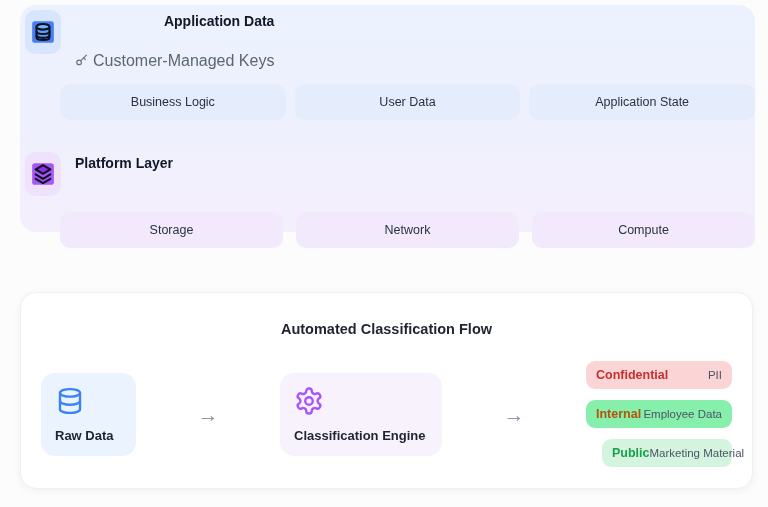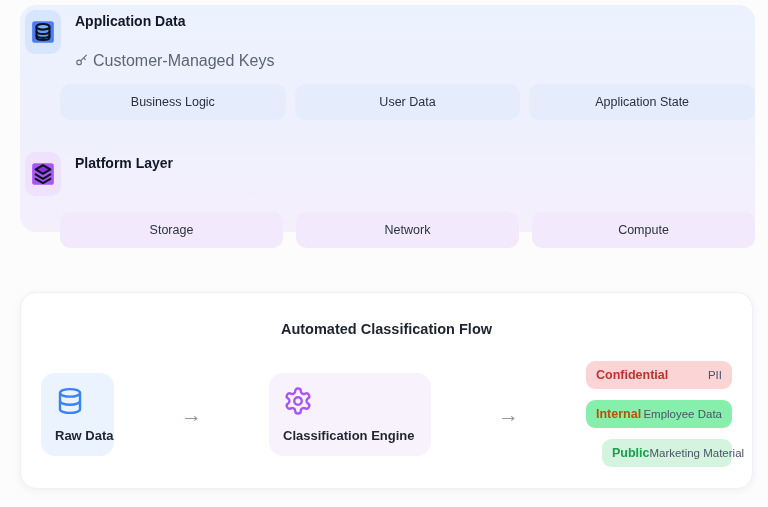--- a/index.html
+++ b/index.html
@@ -13,20 +13,21 @@
   }
 
   
   .enc-panel {
     position: absolute;
     left: 20px; top: 5px;
     width: 735px; height: 227px;
     border-radius: 16px;
     background: linear-gradient(180deg, #ebf2fe 0%, #eff0fd 55%, #f5effc 100%);
     padding: 5px 0 0 5px;
+    text-align: right;
   }
   .layer-header { display: flex; align-items: flex-start; }
   .icon-square {
     width: 36px; height: 44px;
     border-radius: 10px;
     display: flex; align-items: center; justify-content: center;
     flex: 0 0 auto;
   }
   .icon-square.app { background: #d8e6fd; }
   .icon-square.platform { background: #efe2fd; }
@@ -74,21 +75,21 @@
     padding: 0 20px;
     display: flex; align-items: center; justify-content: space-between;
   }
   .flow-node {
     height: 83px;
     border-radius: 14px;
     padding: 13px 14px;
     display: flex; flex-direction: column; justify-content: space-between;
     align-items: flex-start;
   }
-  .node-source { width: 73px; background: #eaf3fe; }
+  .node-source { width: 95px; background: #eaf3fe; }
   .node-engine { width: 162px; background: #f8f2fd; }
   .node-label { font-size: 13px; font-weight: 700; color: #1f2430; white-space: nowrap; }
   .flow-arrow { font-size: 21px; color: #8c99a9; line-height: 1; }
 
   .badge-col { width: 146px; display: flex; flex-direction: column; gap: 11px; }
   .badge {
     height: 28px;
     border-radius: 9px;
     padding: 0 10px;
     display: flex; align-items: center; justify-content: space-between;

